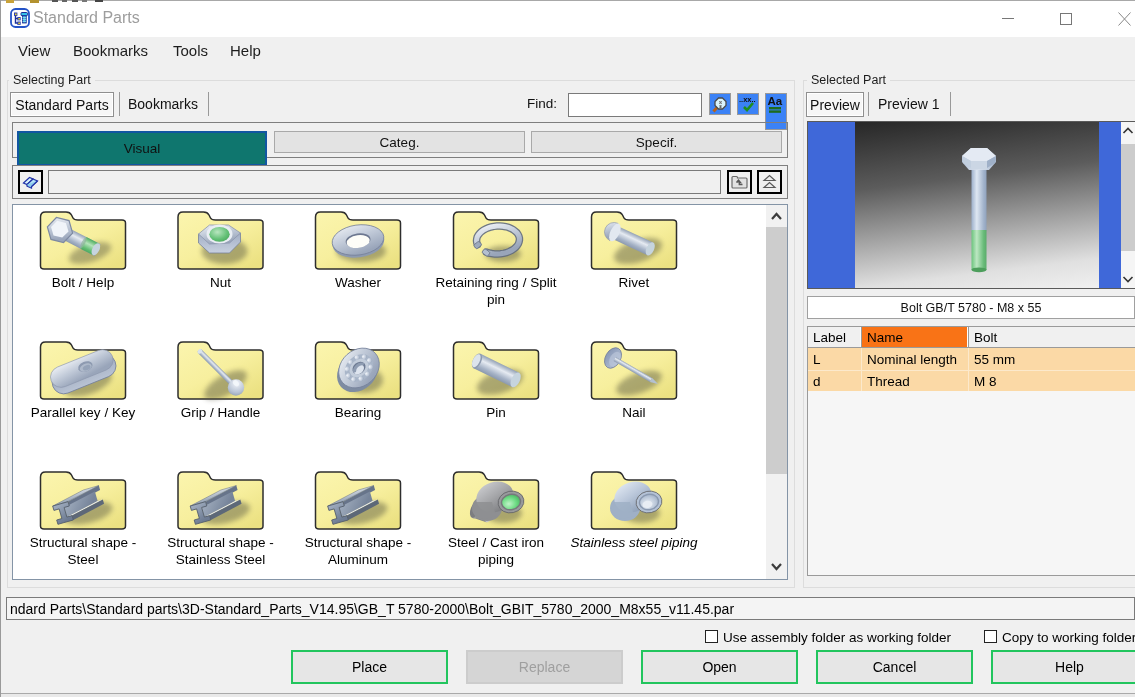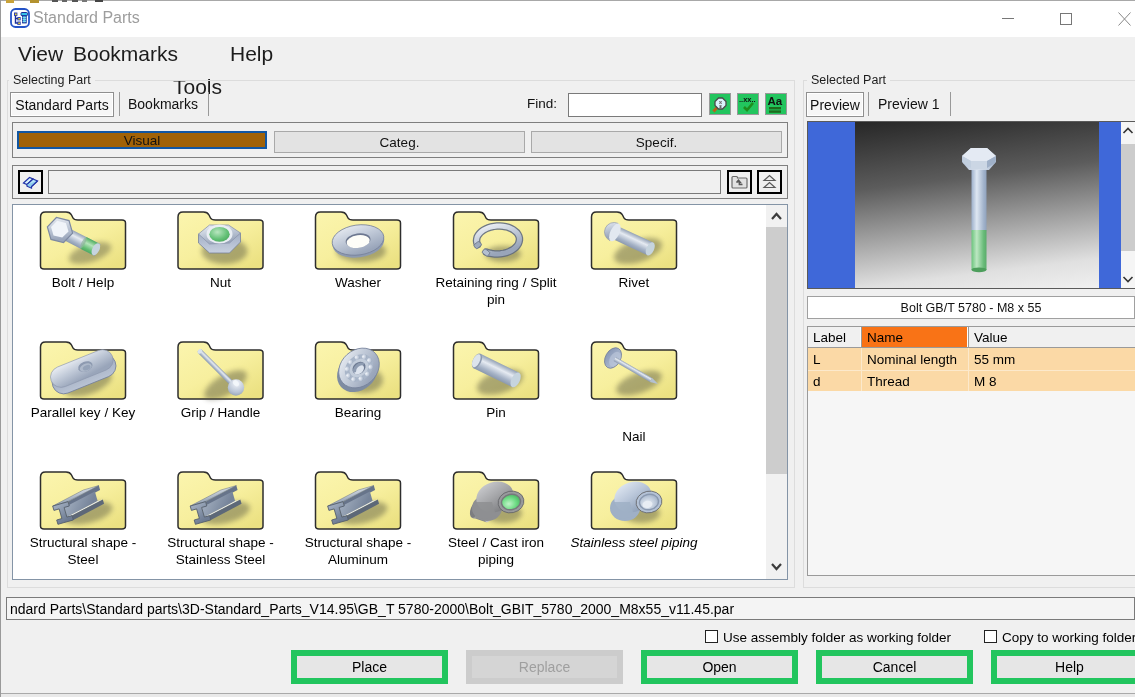--- a/index.html
+++ b/index.html
@@ -1,37 +1,37 @@
 <!DOCTYPE html>
 <html><head><meta charset="utf-8">
 <style>
 html,body{margin:0;padding:0;}
 body{font-family:"Liberation Sans",sans-serif;}
 #win{position:relative;width:1135px;height:697px;background:#f0f0f0;overflow:hidden;}
 .abs{position:absolute;}
 #titlebar{left:0;top:0;width:1135px;height:37px;background:#fff;border-top:1px solid #a0a0a0;}
 #title{left:33px;top:9px;font-size:16px;color:#9d9d9d;}
 #menubar{left:0;top:37px;width:1135px;height:28px;background:#f0f0f0;}
-.menuitem{top:42px;font-size:21px;color:#1c1c1c;}
+.menuitem{top:42px;font-size:15px;color:#1c1c1c;}
 .grouplabel{font-size:12.5px;color:#1c1c1c;}
 fieldset{position:absolute;border:1px solid #dcdcdc;margin:0;padding:0;}
 .tabbox{border:1px solid #8f8f8f;background:#f6f6f6;font-size:14px;color:#111;
   display:flex;align-items:center;justify-content:center;box-shadow:inset 0 0 0 1px #fff;}
 .tabtext{font-size:14px;color:#111;}
 .tabsep{width:1px;background:#999;}
 .btn{display:flex;align-items:center;justify-content:center;font-size:13.5px;color:#111;
   background:#e2e2e2;border:1px solid #aaa;box-sizing:border-box;}
-.smallbtn{box-sizing:border-box;border:1px solid #999;background:#22c55e;}
+.smallbtn{box-sizing:border-box;border:1px solid #999;background:#3b82f6;}
 .toolbtn{box-sizing:border-box;border:2px solid #000;background:#f0f0f0;}
 .cell{font-size:13.5px;color:#000;display:flex;align-items:center;padding-left:5px;box-sizing:border-box;}
 .itemlabel{font-size:13.5px;color:#000;text-align:center;line-height:16.8px;}
 .cb{width:13px;height:13px;background:#fff;border:1px solid #222;box-sizing:border-box;}
 .cbl{font-size:13.5px;color:#000;white-space:nowrap;}
 .pushbtn{display:flex;align-items:center;justify-content:center;font-size:14px;
-  background:#e6e6e6;border:6px solid #22c55e;box-sizing:border-box;color:#000;}
+  background:#e6e6e6;border:2px solid #22c55e;box-sizing:border-box;color:#000;}
 </style></head>
 <body>
 <div id="win">
 
   <div class="abs" id="titlebar"></div>
   <div class="abs" style="left:0;top:0;width:1px;height:697px;background:#9a9a9a;z-index:50;"></div>
   <div class="abs" style="left:0;top:0;width:1135px;height:1px;background:#a8a8a8;"></div>
   <div class="abs" style="left:6px;top:0;width:8px;height:3px;background:#c8a23a;"></div>
   <div class="abs" style="left:30px;top:0;width:9px;height:3px;background:#b3922f;"></div>
   <div class="abs" style="left:52px;top:0;width:6px;height:2px;background:#555;"></div>
@@ -57,21 +57,21 @@
 
   <div class="abs" style="left:1002px;top:18px;width:12px;height:1px;background:#777;"></div>
   <div class="abs" style="left:1060px;top:13px;width:12px;height:12px;border:1px solid #777;box-sizing:border-box;"></div>
   <svg class="abs" style="left:1118px;top:12px;" width="13" height="14" viewBox="0 0 13 14">
     <path d="M0.5 0.5 L12.5 13.5 M12.5 0.5 L0.5 13.5" stroke="#888" stroke-width="1"></path>
     </svg>
 
   <div class="abs" id="menubar"></div>
   <div class="abs menuitem" style="left:18px;">View</div>
   <div class="abs menuitem" style="left:73px;">Bookmarks</div>
-  <div class="abs menuitem" style="left:173px;margin-top:33px;">Tools</div>
+  <div class="abs menuitem" style="left:173px;">Tools</div>
   <div class="abs menuitem" style="left:230px;">Help</div>
 
   <fieldset style="left:7px;top:80px;width:786px;height:506px;"></fieldset>
   <div class="abs grouplabel" style="left:9px;top:73px;background:#f0f0f0;padding:0 4px;">Selecting Part</div>
 
   <div class="abs tabbox" style="left:10px;top:92px;width:102px;height:23px;">Standard Parts</div>
   <div class="abs tabsep" style="left:119px;top:92px;height:24px;"></div>
   <div class="abs tabtext" style="left:128px;top:96px;">Bookmarks</div>
   <div class="abs tabsep" style="left:208px;top:92px;height:24px;"></div>
 
@@ -81,29 +81,29 @@
     <svg width="20" height="20" viewBox="0 0 20 20">
       <path d="M3.5 17.5 L8 12.5" stroke="#b4611c" stroke-width="3"></path>
       <path d="M12.5 4 L16 7.5 V11.5 L12.5 15 H8.5 L5 11.5 V7.5 L8.5 4 Z" fill="#d9f3fb" stroke="#4a4a4a" stroke-width="1.3"></path>
       <path d="M9.3 7.3 l2.4 2.4 m0 -2.4 l-2.4 2.4 m0.2 1.8 l2 2 m0 -2 l-2 2" stroke="#6a6a6a" stroke-width="1.1"></path>
     </svg></div>
   <div class="abs smallbtn" style="left:737px;top:93px;width:22px;height:22px;">
     <svg width="20" height="20" viewBox="0 0 20 20">
       <text x="1" y="8" font-family="Liberation Sans" font-size="7.5" font-weight="bold" fill="#111">..xx..</text>
       <path d="M6 13 L9 16 L15 9" stroke="#1e8e1e" stroke-width="2.6" fill="none"></path>
     </svg></div>
-  <div class="abs smallbtn" style="left:765px;top:93px;width:22px;height:22px;">
+  <div class="abs smallbtn" style="left:765px;top:93px;width:22px;height:37px;">
     <svg width="20" height="20" viewBox="0 0 20 20">
       <text x="1.5" y="11" font-family="Liberation Sans" font-size="11.5" font-weight="bold" fill="#111">Aa</text>
       <rect x="3" y="13" width="12" height="2.4" fill="#1d6b1d"></rect>
       <rect x="3" y="16.4" width="12" height="2.4" fill="#1d6b1d"></rect>
     </svg></div>
 
   <div class="abs" style="left:12px;top:122px;width:776px;height:36px;border:1px solid #7f7f7f;box-sizing:border-box;"></div>
-  <div class="abs btn" style="left:17px;top:131px;width:250px;height:18px;background:#a16207;border:2px solid #1156a2;">Visual</div>
+  <div class="abs btn" style="left:17px;top:131px;width:250px;height:35px;background:#0f766e;border:2px solid #1156a2;">Visual</div>
   <div class="abs btn" style="left:274px;top:131px;width:251px;height:22px;background:#e3e3e3;border-color:#a9a9a9;">Categ.</div>
   <div class="abs btn" style="left:531px;top:131px;width:251px;height:22px;background:#e3e3e3;border-color:#a9a9a9;">Specif.</div>
 
   <div class="abs" style="left:12px;top:165px;width:776px;height:34px;border:1px solid #7f7f7f;box-sizing:border-box;"></div>
   <div class="abs toolbtn" style="left:18px;top:170px;width:25px;height:24px;">
     <svg width="21" height="20" viewBox="0 0 21 20">
       <path d="M3.5 11 L9.5 5.5 L13 7 L7 12.5 Z" fill="#d8f2fc" stroke="#2233a8" stroke-width="1.2"></path>
       <path d="M13 7 L17.5 9 L11.5 14.5 L7 12.5 Z" fill="#b5e4f7" stroke="#2233a8" stroke-width="1.2"></path>
       <path d="M7 12.5 L7 14.2 L11.5 16.2 L11.5 14.5 L17.5 9" fill="#8ecdec" stroke="#2233a8" stroke-width="1.2"></path>
     </svg></div>
@@ -405,21 +405,21 @@
 </svg>
 <div class="abs itemlabel" style="left:8px;top:275px;width:150px;">Bolt / Help</div>
 <div class="abs itemlabel" style="left:145.5px;top:275px;width:150px;">Nut</div>
 <div class="abs itemlabel" style="left:283px;top:275px;width:150px;">Washer</div>
 <div class="abs itemlabel" style="left:421px;top:275px;width:150px;">Retaining ring / Split<br>pin</div>
 <div class="abs itemlabel" style="left:559px;top:275px;width:150px;">Rivet</div>
 <div class="abs itemlabel" style="left:8px;top:405px;width:150px;">Parallel key / Key</div>
 <div class="abs itemlabel" style="left:145.5px;top:405px;width:150px;">Grip / Handle</div>
 <div class="abs itemlabel" style="left:283px;top:405px;width:150px;">Bearing</div>
 <div class="abs itemlabel" style="left:421px;top:405px;width:150px;">Pin</div>
-<div class="abs itemlabel" style="left:559px;top:405px;width:150px;margin-top:24px;">Nail</div>
+<div class="abs itemlabel" style="left:559px;top:405px;width:150px;">Nail</div>
 <div class="abs itemlabel" style="left:8px;top:535px;width:150px;">Structural shape -<br>Steel</div>
 <div class="abs itemlabel" style="left:145.5px;top:535px;width:150px;">Structural shape -<br>Stainless Steel</div>
 <div class="abs itemlabel" style="left:283px;top:535px;width:150px;">Structural shape -<br>Aluminum</div>
 <div class="abs itemlabel" style="left:421px;top:535px;width:150px;">Steel / Cast iron<br>piping</div>
 <div class="abs itemlabel" style="left:559px;top:535px;width:150px;font-style:italic;">Stainless steel piping</div>
 
   <fieldset style="left:803px;top:80px;width:340px;height:506px;"></fieldset>
   <div class="abs grouplabel" style="left:807px;top:73px;background:#f0f0f0;padding:0 4px;">Selected Part</div>
   <div class="abs tabbox" style="left:806px;top:92px;width:56px;height:23px;">Preview</div>
   <div class="abs tabsep" style="left:868px;top:92px;height:24px;"></div>
@@ -467,21 +467,21 @@
       <polygon points="141,34 132,39 132,46 140,41" fill="#9fb0c8"></polygon>
       <rect x="116" y="39" width="16" height="8.5" fill="#cbd6e4"></rect>
     </svg>
   </div>
 
   <div class="abs" style="left:807px;top:296px;width:328px;height:23px;background:#fff;border:1px solid #a0a0a0;box-sizing:border-box;display:flex;align-items:center;justify-content:center;font-size:12.5px;color:#111;">Bolt GB/T 5780 - M8 x 55</div>
 
   <div class="abs" style="left:807px;top:326px;width:328px;height:250px;background:#f6f6f6;border:1px solid #9a9a9a;border-right:none;box-sizing:border-box;"></div>
   <div class="abs cell" style="left:808px;top:327px;width:54px;height:21px;background:#f0f0f0;border-right:1px solid #9a9a9a;border-bottom:1px solid #9a9a9a;box-shadow:inset -1px 0 0 #fff;">Label</div>
   <div class="abs cell" style="left:862px;top:327px;width:107px;height:21px;background:#f97316;border-right:1px solid #9a9a9a;border-bottom:1px solid #9a9a9a;box-shadow:inset -1px 0 0 #fff;">Name</div>
-  <div class="abs cell" style="left:969px;top:327px;width:166px;height:21px;background:#f0f0f0;border-bottom:1px solid #9a9a9a;">Value</div>
+  <div class="abs cell" style="left:969px;top:327px;width:166px;height:21px;background:#f0f0f0;border-bottom:1px solid #9a9a9a;">Bolt</div>
   <div class="abs cell" style="left:808px;top:348px;width:54px;height:22px;background:#fbd9a6;border-right:1px solid #fce9cc;">L</div>
   <div class="abs cell" style="left:862px;top:348px;width:107px;height:22px;background:#fbd9a6;border-right:1px solid #fce9cc;">Nominal length</div>
   <div class="abs cell" style="left:969px;top:348px;width:166px;height:22px;background:#fbd9a6;">55 mm</div>
   <div class="abs cell" style="left:808px;top:370px;width:54px;height:21px;background:#fbd9a6;border-top:1px solid #fce9cc;border-right:1px solid #fce9cc;">d</div>
   <div class="abs cell" style="left:862px;top:370px;width:107px;height:21px;background:#fbd9a6;border-top:1px solid #fce9cc;border-right:1px solid #fce9cc;">Thread</div>
   <div class="abs cell" style="left:969px;top:370px;width:166px;height:21px;background:#fbd9a6;border-top:1px solid #fce9cc;">M 8</div>
 
   <div class="abs" style="left:6px;top:597px;width:1129px;height:23px;background:#f4f4f4;border:1px solid #7a7a7a;box-sizing:border-box;display:flex;align-items:center;padding-left:3px;font-size:14px;color:#000;white-space:nowrap;overflow:hidden;">ndard Parts\Standard parts\3D-Standard_Parts_V14.95\GB_T 5780-2000\Bolt_GBIT_5780_2000_M8x55_v11.45.par</div>
 
   <div class="abs cb" style="left:705px;top:630px;"></div>

